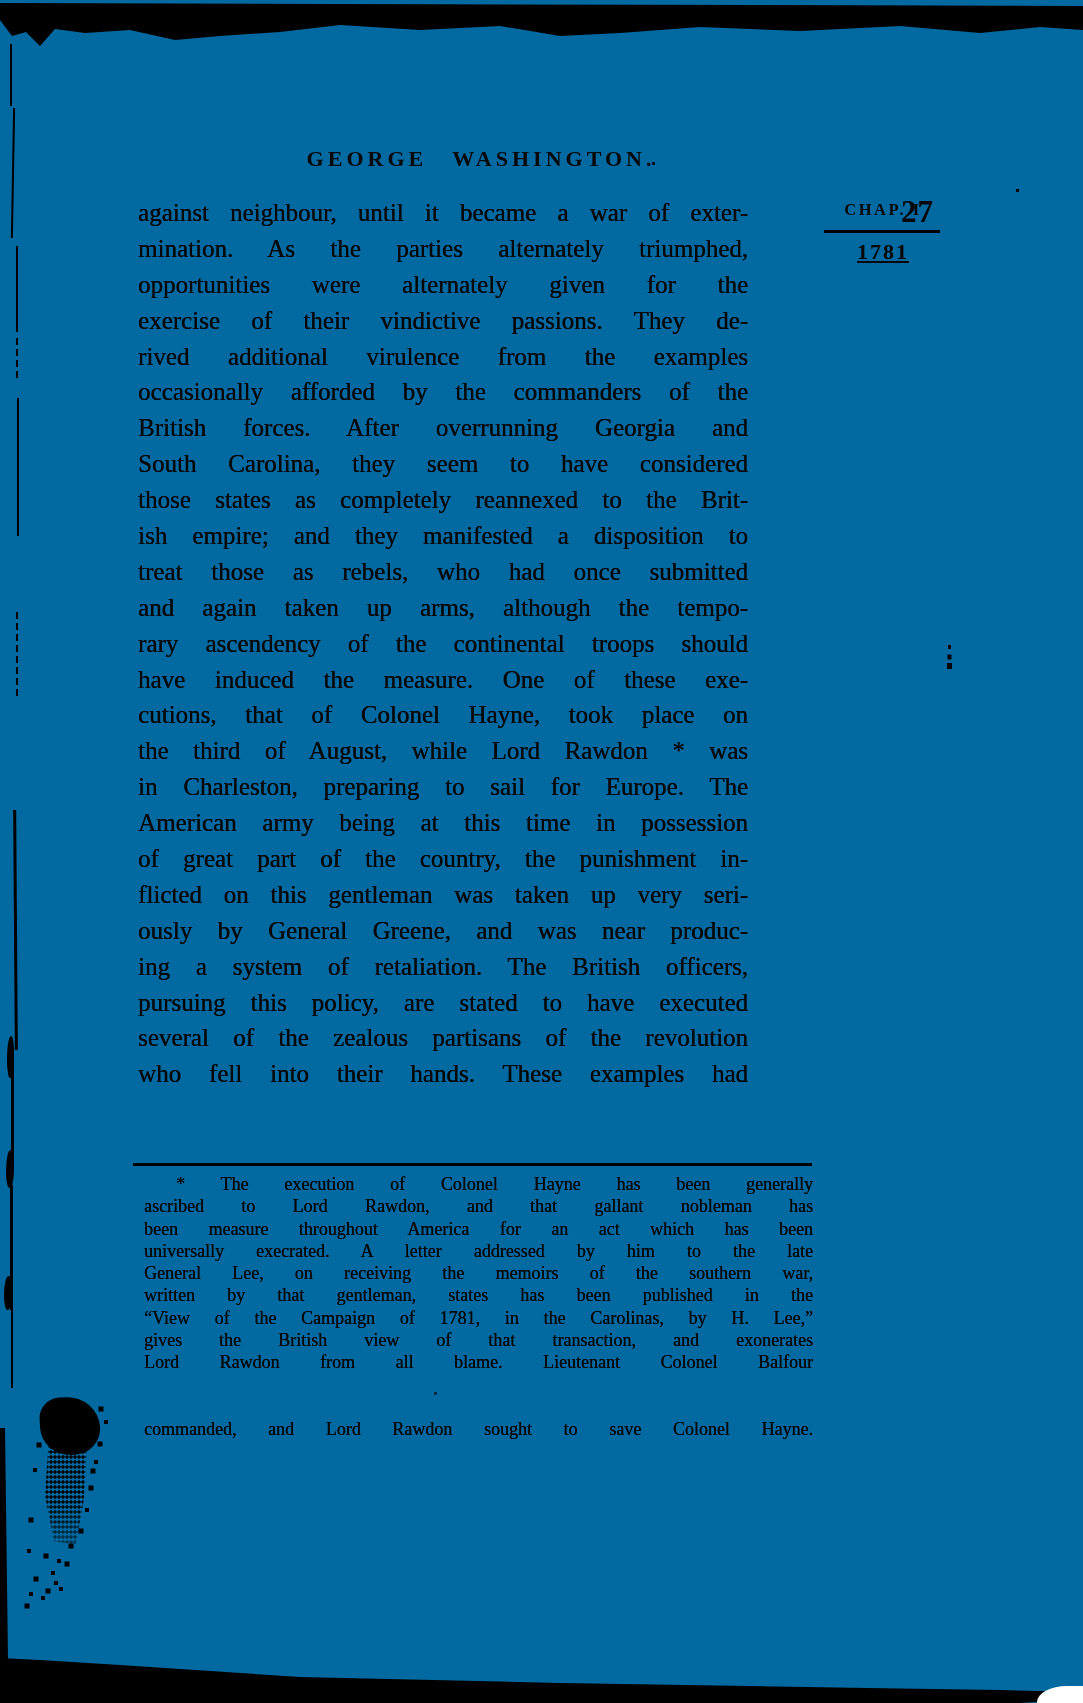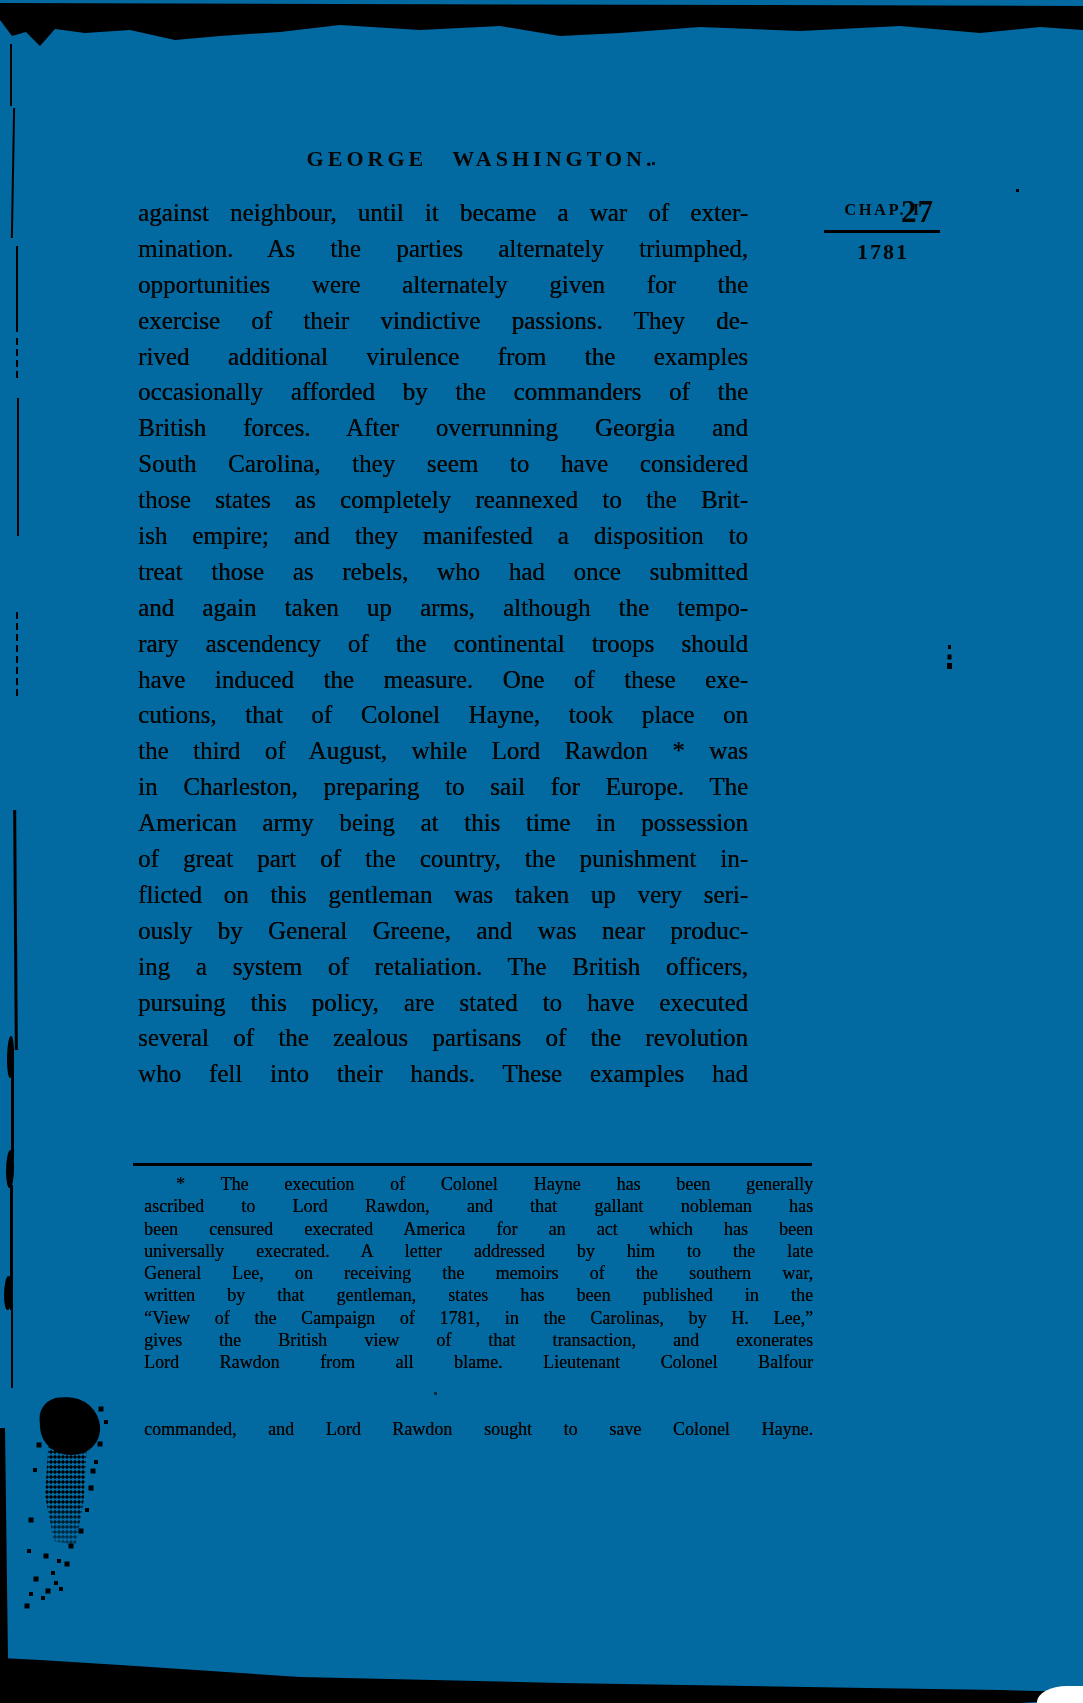--- a/index.html
+++ b/index.html
@@ -25,21 +25,21 @@
   
   .running-title{position:absolute;left:175px;top:146px;width:612px;text-align:center;
     font-size:22px;font-weight:700;letter-spacing:4px;word-spacing:16px;line-height:26px;}
   .page-number{position:absolute;left:901px;top:147px;font-size:31px;font-weight:700;
     letter-spacing:1px;line-height:34px;margin-top:48px;}
 
   
   .margin-note{position:absolute;left:822px;top:200px;width:122px;text-align:center;}
   .chap{font-size:16.5px;font-weight:700;letter-spacing:2.5px;line-height:20px;}
   .margin-rule{margin:10px 0 0 2px;width:116px;height:3px;background:#000;}
-  .year{margin-top:7px;font-size:22px;letter-spacing:2px;line-height:24px;font-weight:700;}
+  .year{margin-top:7px;font-size:22px;letter-spacing:2px;line-height:24px;font-weight:700;text-decoration:underline;}
 
   
   .body-block{position:absolute;left:138px;top:195px;width:610px;}
   .body-block .line{height:35.9px;line-height:35.9px;font-size:25px;
     text-align:justify;text-align-last:justify;text-justify:inter-word;white-space:nowrap;
     text-shadow:0.35px 0 0 currentColor;}
 
   
   .footnote-rule{position:absolute;left:133px;top:1163px;width:679px;height:3px;background:#000;}
   .footnote-block{position:absolute;left:144px;top:1173px;width:669px;}
@@ -130,21 +130,21 @@
       <div class="line">ing a system of retaliation.  The British officers,</div>
       <div class="line">pursuing this policy, are stated to have executed</div>
       <div class="line">several of the zealous partisans of the revolution</div>
       <div class="line">who fell into their hands.  These examples had</div>
     </div>
 
   <div class="footnote-rule"></div>
   <div class="footnote-block">
       <div class="line">* The execution of Colonel Hayne has been generally</div>
       <div class="line">ascribed to Lord Rawdon, and that gallant nobleman has</div>
-      <div class="line">been censured execrated America for an act which has been</div>
+      <div class="line">been measure throughout America for an act which has been</div>
       <div class="line">universally execrated.  A letter addressed by him to the late</div>
       <div class="line">General Lee, on receiving the memoirs of the southern war,</div>
       <div class="line">written by that gentleman, states has been published in the</div>
       <div class="line">“View of the Campaign of 1781, in the Carolinas, by H. Lee,”</div>
       <div class="line">gives the British view of that transaction, and exonerates</div>
       <div class="line">Lord Rawdon from all blame.  Lieutenant Colonel Balfour</div>
       <div class="line">commanded, and Lord Rawdon sought to save Colonel Hayne.</div>
     </div>
 
   <div class="colon-mark"></div>

